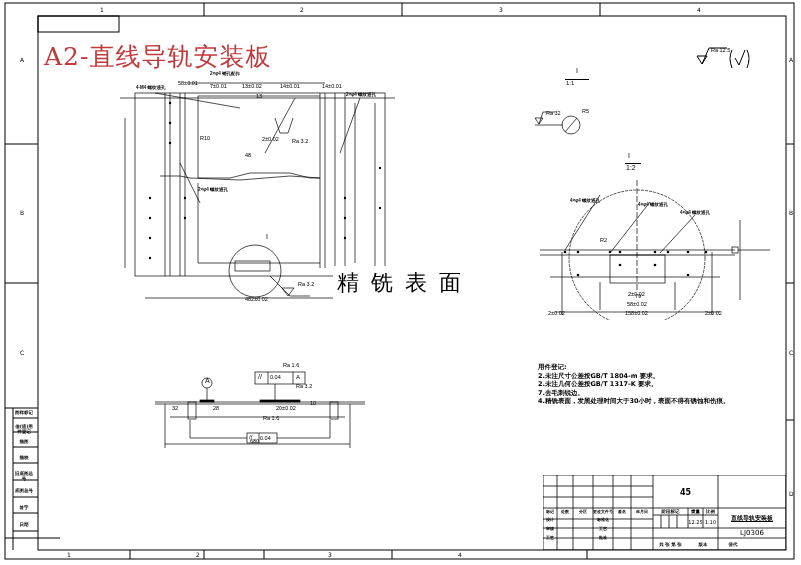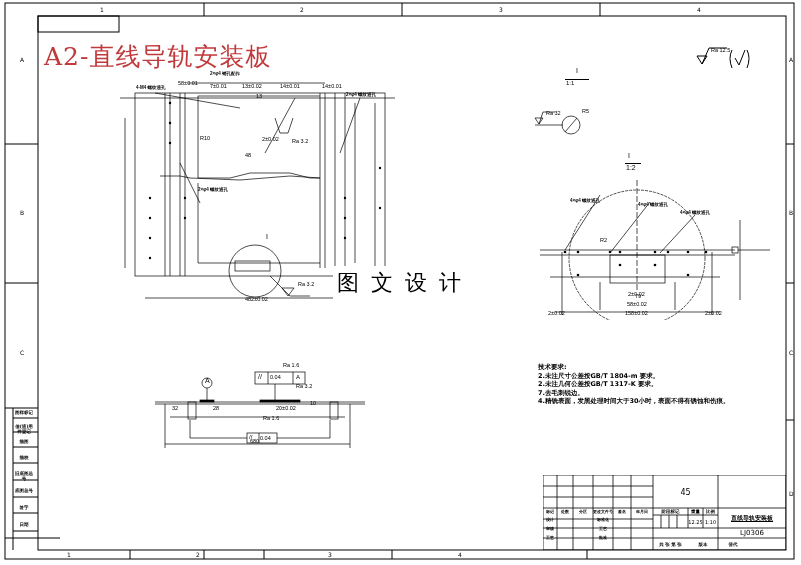--- a/index.html
+++ b/index.html
@@ -154,21 +154,21 @@
 <div class="abs" style="left:346px;top:92px;font-size:4.5px;font-weight:bold">2×φ4 螺纹通孔</div>
 <div class="abs" style="left:200px;top:135px;font-size:5.5px">R10</div>
 <div class="abs" style="left:245px;top:152px;font-size:5.5px">48</div>
 <div class="abs" style="left:292px;top:138px;font-size:5.5px">Ra 3.2</div>
 <div class="abs" style="left:262px;top:136px;font-size:5.5px">2±0.02</div>
 <div class="abs" style="left:245px;top:296px;font-size:5.5px">482±0.02</div>
 <div class="abs" style="left:198px;top:187px;font-size:4.5px;font-weight:bold">2×φ4 螺纹通孔</div>
 <div class="abs" style="left:298px;top:281px;font-size:5.5px">Ra 3.2</div>
 <div class="abs" style="left:266px;top:233px;font-size:7px">I</div>
 
-<div class="watermark">图文设计</div>
+<div class="watermark">精铣表面</div>
 
 <div class="abs" style="left:570px;top:67px;font-size:7px;text-align:center;width:14px">I</div>
 <div class="abs" style="left:565px;top:79px;width:24px;border-top:1px solid #000"></div>
 <div class="abs" style="left:566px;top:80px;font-size:6px">1:1</div>
 <svg class="abs" style="left:533px;top:110px" width="50" height="30" stroke="#000" fill="none" stroke-width="0.7">
   <polyline points="2,8 10,8 6,14 2,8"></polyline>
   <polyline points="6,14 10,2 22,2"></polyline>
   <line x1="2" y1="15" x2="30" y2="15"></line>
   <circle cx="38" cy="15" r="9"></circle>
   <line x1="32" y1="22" x2="44" y2="8"></line>
@@ -253,21 +253,21 @@
 <div class="abs" style="left:283px;top:362px;font-size:5.5px">Ra 1.6</div>
 <div class="abs" style="left:296px;top:383px;font-size:5.5px">Ra 3.2</div>
 <div class="abs" style="left:263px;top:415px;font-size:5.5px">Ra 1.6</div>
 <div class="abs" style="left:172px;top:405px;font-size:5.5px">32</div>
 <div class="abs" style="left:213px;top:405px;font-size:5.5px">28</div>
 <div class="abs" style="left:276px;top:405px;font-size:5.5px">20±0.02</div>
 <div class="abs" style="left:310px;top:400px;font-size:5.5px">10</div>
 <div class="abs" style="left:250px;top:438px;font-size:5.5px">680</div>
 
 <div class="notes">
-  <div>技术要求:</div>
+  <div>用件登记:</div>
   <div>2.未注尺寸公差按GB/T 1804-m 要求。</div>
   <div>2.未注几何公差按GB/T 1317-K 要求。</div>
   <div>7.去毛刺锐边。</div>
   <div>4.精铣表面，发黑处理时间大于30小时，表面不得有锈蚀和伤痕。</div>
 </div>
 
 <svg class="abs" style="left:543px;top:475px" width="243" height="75" stroke="#000" fill="none" stroke-width="0.8">
   <rect x="0" y="0" width="243" height="75"></rect>
   <line x1="0" y1="11" x2="110" y2="11"></line>
   <line x1="0" y1="22" x2="110" y2="22"></line>
@@ -284,21 +284,21 @@
   <line x1="175" y1="0" x2="175" y2="75"></line>
   <line x1="110" y1="53" x2="175" y2="53"></line>
   <line x1="175" y1="53" x2="243" y2="53"></line>
   <line x1="145" y1="33" x2="145" y2="53"></line>
   <line x1="160" y1="33" x2="160" y2="53"></line>
   <line x1="118" y1="40" x2="118" y2="53"></line>
   <line x1="126" y1="40" x2="126" y2="53"></line>
   <line x1="134" y1="40" x2="134" y2="53"></line>
   <line x1="110" y1="40" x2="175" y2="40"></line>
 </svg>
-<div class="tb-cell" style="left:653px;top:476px;width:65px;height:32px;font-size:8px;font-weight:normal">45</div>
+<div class="tb-cell" style="left:653px;top:476px;width:65px;height:32px;font-size:8px;font-weight:bold">45</div>
 <div class="tb-cell" style="left:718px;top:508px;width:68px;height:20px;text-decoration:underline">直线导轨安装板</div>
 <div class="tb-cell" style="left:718px;top:528px;width:68px;height:10px;font-size:7px;font-weight:normal">LJ0306</div>
 <div class="tb-cell" style="left:688px;top:515px;width:15px;height:13px;font-size:5px;font-weight:normal">12.25</div>
 <div class="tb-cell" style="left:703px;top:515px;width:15px;height:13px;font-size:5px;font-weight:normal">1:10</div>
 <div class="tb-cell" style="left:653px;top:508px;width:35px;height:7px;font-size:4.5px">阶段标记</div>
 <div class="tb-cell" style="left:688px;top:508px;width:15px;height:7px;font-size:4.5px">重量</div>
 <div class="tb-cell" style="left:703px;top:508px;width:15px;height:7px;font-size:4.5px">比例</div>
 <div class="tb-cell" style="left:653px;top:538px;width:35px;height:12px;font-size:4.5px">共 张 第 张</div>
 <div class="tb-cell" style="left:688px;top:538px;width:30px;height:12px;font-size:4.5px">版本</div>
 <div class="tb-cell" style="left:718px;top:538px;width:30px;height:12px;font-size:4.5px">替代</div>

